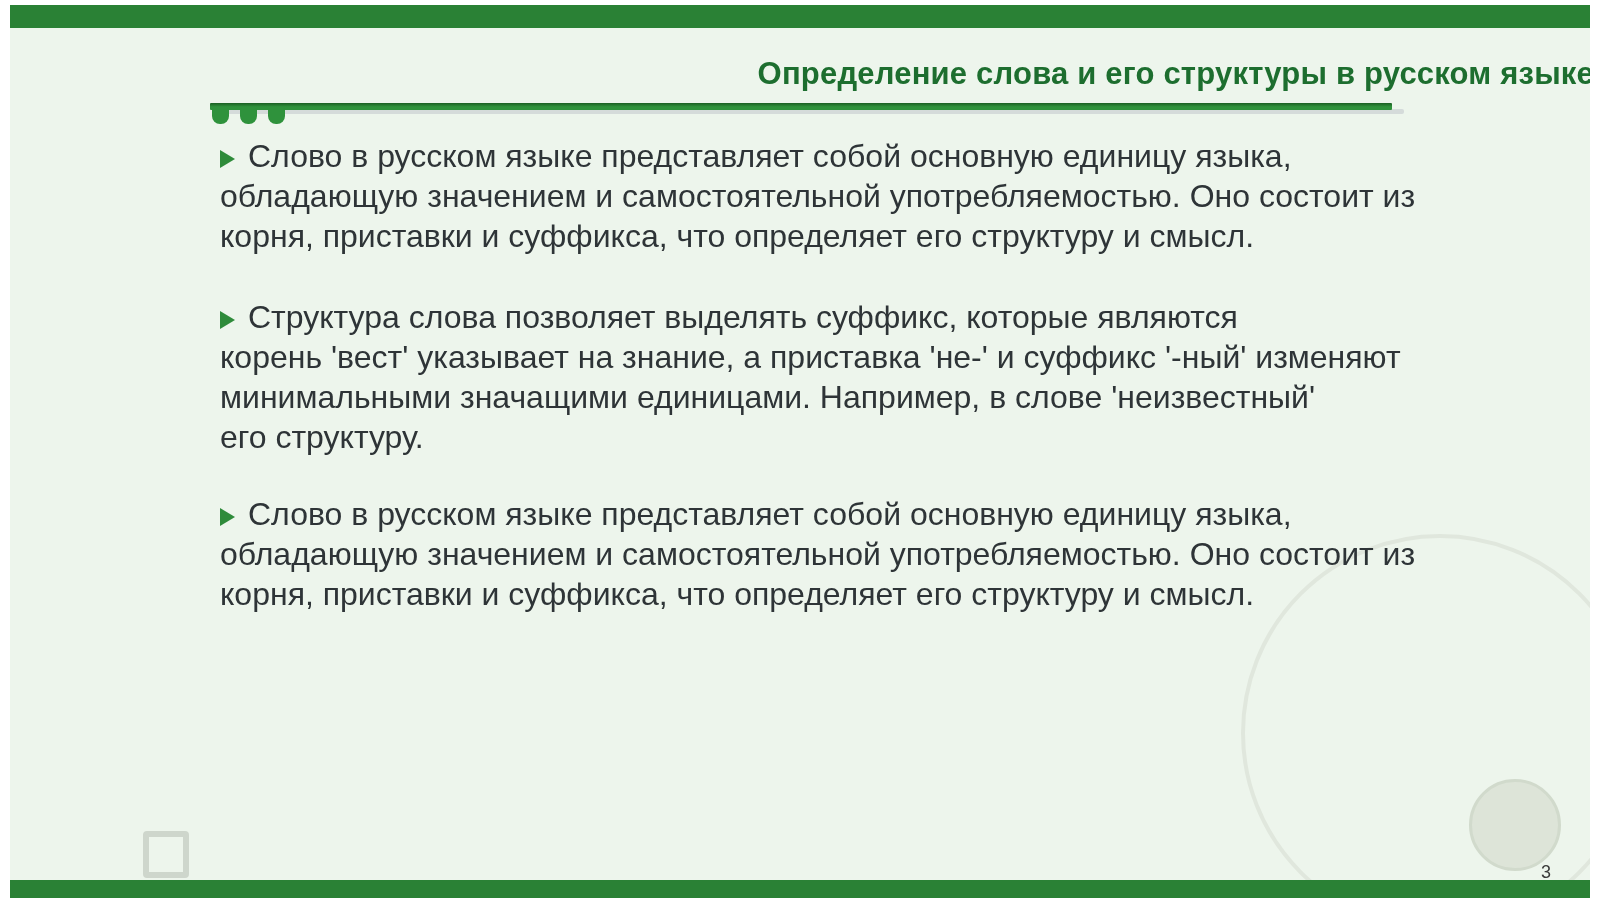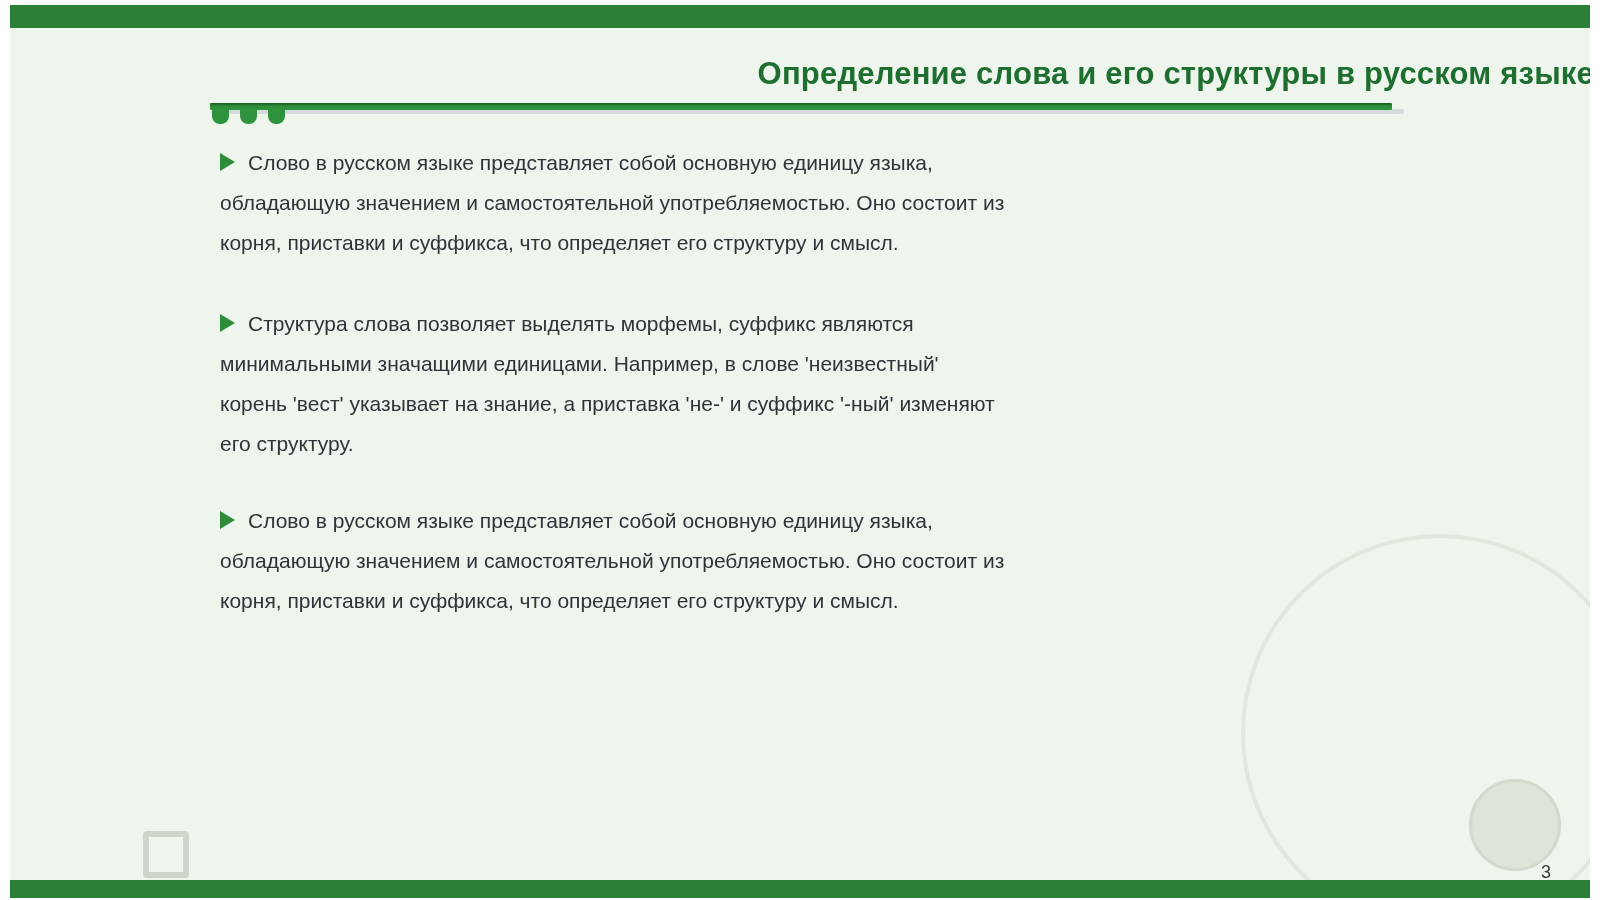--- a/index.html
+++ b/index.html
@@ -29,21 +29,21 @@
   }
   .rule-dot{
     position:absolute;top:80px;width:17px;height:16px;
     background:var(--line_green,#2f923c);
     border-radius:2px 2px 8px 8px;
   }
   .rule-dot.d1{left:202px;} .rule-dot.d2{left:230px;} .rule-dot.d3{left:258px;}
 
   .para{
     position:absolute;left:210px;width:1200px;
-    font-size:21px;line-height:40px;color:var(--text_color,#2e3437);margin-top:7px;
+    font-size:32px;line-height:40px;color:var(--text_color,#2e3437);
   }
   .para.p1{top:108px;} .para.p2{top:269px;} .para.p3{top:466px;}
   .pline{white-space:nowrap;}
   .tri{
     display:inline-block;width:0;height:0;
     border-top:9px solid transparent;border-bottom:9px solid transparent;
     border-left:15px solid var(--bullet_green,#2e8b3a);
     margin-right:13px;position:relative;top:1px;
   }
 
@@ -86,23 +86,23 @@
     <div class="rule-dot d2"></div>
     <div class="rule-dot d3"></div>
 
     <div class="para p1">
       <div class="pline"><span class="tri"></span><span>Слово в русском языке представляет собой основную единицу языка,</span></div>
       <div class="pline">обладающую значением и самостоятельной употребляемостью. Оно состоит из</div>
       <div class="pline">корня, приставки и суффикса, что определяет его структуру и смысл.</div>
     </div>
 
     <div class="para p2">
-      <div class="pline"><span class="tri"></span><span>Структура слова позволяет выделять морфемы, суффикс являются</span></div>
+      <div class="pline"><span class="tri"></span><span>Структура слова позволяет выделять суффикс, которые являются</span></div>
+      <div class="pline">корень 'вест' указывает на знание, а приставка 'не-' и суффикс '-ный' изменяют</div>
       <div class="pline">минимальными значащими единицами. Например, в слове 'неизвестный'</div>
-      <div class="pline">корень 'вест' указывает на знание, а приставка 'не-' и суффикс '-ный' изменяют</div>
       <div class="pline">его структуру.</div>
     </div>
 
     <div class="para p3">
       <div class="pline"><span class="tri"></span><span>Слово в русском языке представляет собой основную единицу языка,</span></div>
       <div class="pline">обладающую значением и самостоятельной употребляемостью. Оно состоит из</div>
       <div class="pline">корня, приставки и суффикса, что определяет его структуру и смысл.</div>
     </div>
 
   </div>

